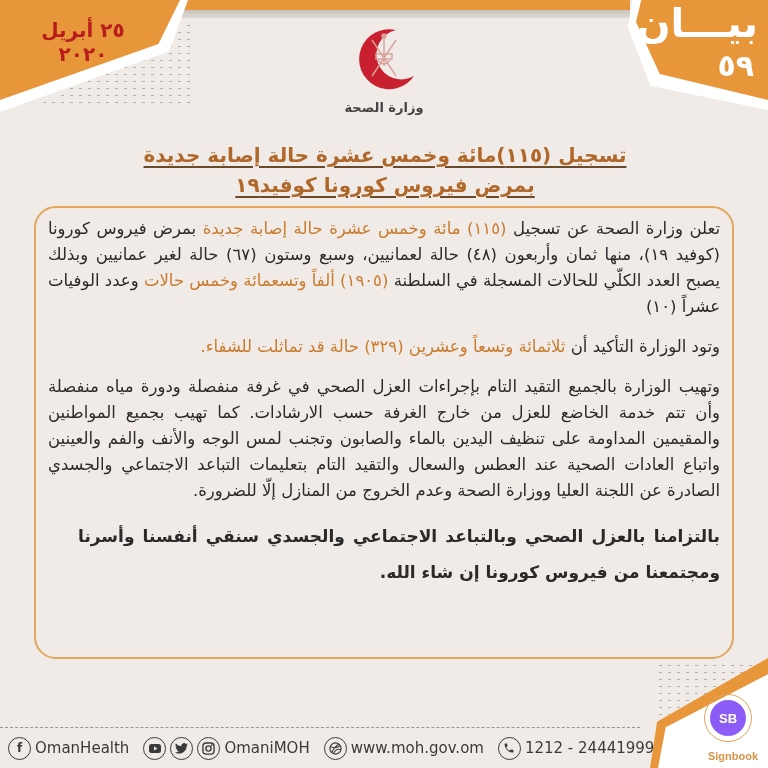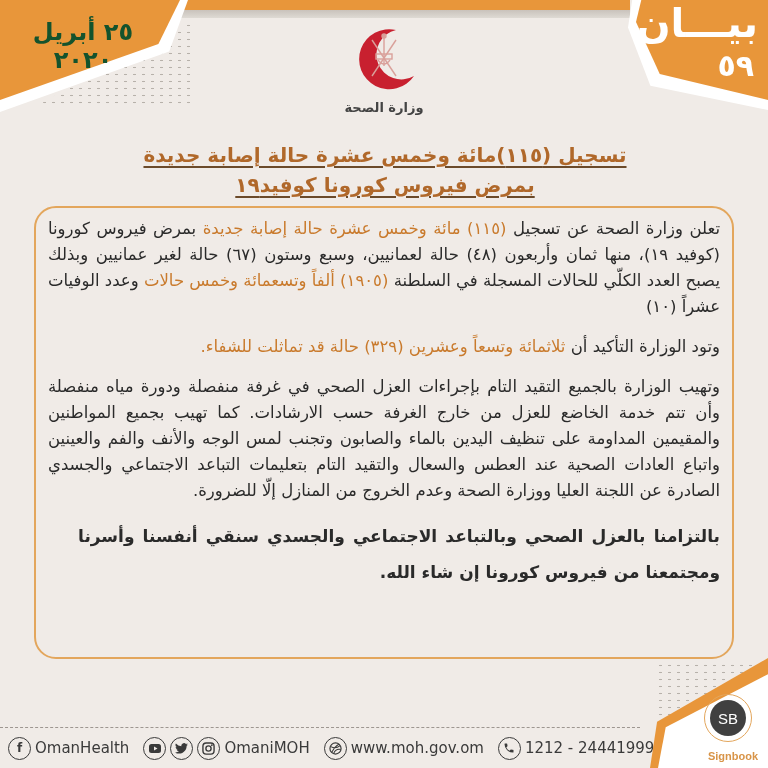--- a/index.html
+++ b/index.html
@@ -27,21 +27,21 @@
     z-index: 2;
   }
   .date-tab-white {
     position: absolute; left: 0; top: 0; width: 188px; height: 112px;
     background: #ffffff;
     clip-path: polygon(0 0, 100% 0, 90% 46%, 0 100%);
     z-index: 1;
   }
   .date-text {
     position: absolute; left: 18px; top: 18px; width: 130px;
-    color: #14532d; font-size: 24px; font-weight: bold;
+    color: #b91c1c; font-size: 20px; font-weight: bold;
     direction: rtl; text-align: center; z-index: 3;
     font-family: "DejaVu Sans", sans-serif;
   }
   
   .dots {
     position: absolute;
     background-image: radial-gradient(#a9a29b 1px, transparent 1.3px);
     background-size: 9px 7px;
     opacity: 0.8;
   }
@@ -122,22 +122,22 @@
     position: absolute; right: 0; bottom: 0; width: 110px; height: 102px;
     background: #ffffff;
     clip-path: polygon(100% 8%, 100% 100%, 0 100%, 7% 60%);
   }
   .sb-logo {
     position: absolute; right: 16px; bottom: 26px; width: 48px; height: 48px;
     border: 1.5px solid #e3a65c; border-radius: 50%;
     display: flex; align-items: center; justify-content: center;
   }
   .sb-inner {
-    width: 36px; height: 36px; border-radius: 50%; background: #404040;
-    color: #fff; font-weight: normal; font-size: 15px;
+    width: 36px; height: 36px; border-radius: 50%; background: #8b5cf6;
+    color: #fff; font-weight: bold; font-size: 13px;
     display: flex; align-items: center; justify-content: center;
     font-family: "Liberation Sans", sans-serif;
   }
   .sb-text {
     position: absolute; right: 10px; bottom: 6px;
     color: #d89448; font-size: 11px; font-weight: bold;
     font-family: "Liberation Sans", sans-serif;
   }
 </style>
 </head>

